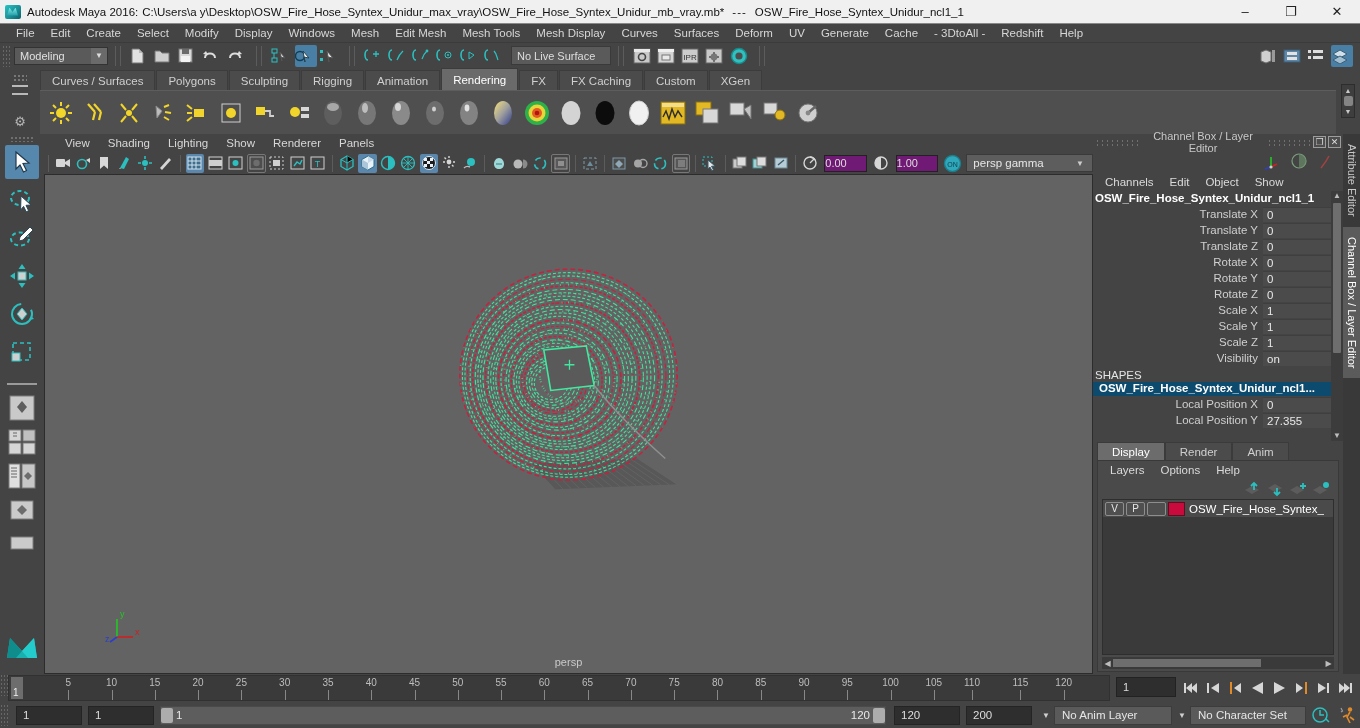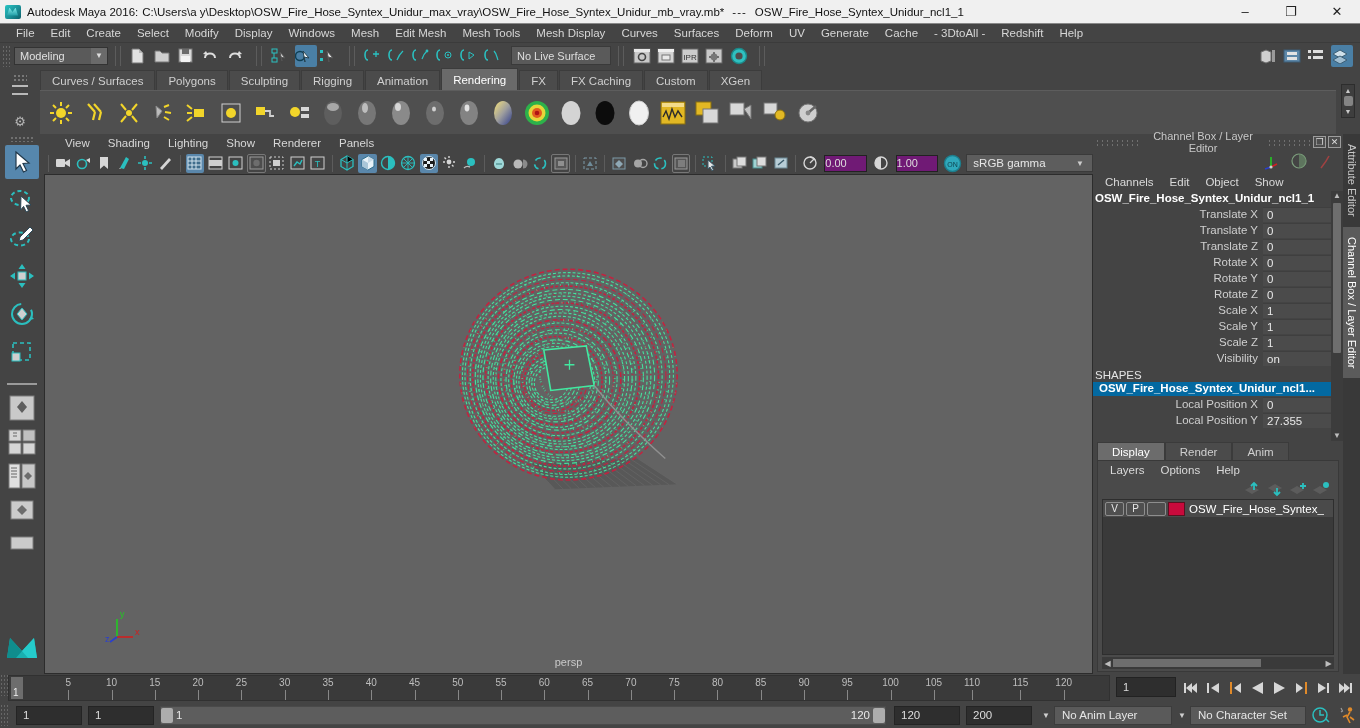--- a/index.html
+++ b/index.html
@@ -123,21 +123,21 @@
   .cb-menubar{ height:19px; display:flex; align-items:center; padding-left:4px; }
   .cb-menubar .cm{ padding:0 8px; font-size:11.5px; color:#dadada; }
   .cb-body{ flex:0 0 250px; display:flex; position:relative; overflow:hidden; }
   .cb-list{ flex:1; overflow:hidden; }
   .cb-objname{ font-size:11.5px; color:#ffffff; font-weight:bold; padding:1px 0 2px 2px; }
   .cb-row{ display:flex; height:16px; align-items:center; }
   .cb-lbl{ flex:1; text-align:right; padding-right:5px; font-size:11.5px; color:#cfcfcf; white-space:nowrap; }
   .cb-val{ width:68px; height:15px; background:#4b4b4b; color:#e8e8e8; font-size:11.5px; padding-left:4px;
            display:flex; align-items:center; border-top:1px solid #3f3f3f;}
   .cb-section{ font-size:11.5px; color:#e4e4e4; padding:3px 0 1px 2px; }
-  .cb-shape{ font-size:11.5px; color:#fff; font-weight:bold; padding:0 0 2px 6px; background:#0369a1;}
+  .cb-shape{ font-size:11.5px; color:#fff; font-weight:bold; padding:0 0 2px 6px; background:#0c4a6e;}
   .cb-scroll{ width:12px; background:#3c3c3c; display:flex; flex-direction:column; align-items:center; }
   .cb-scroll .ar{ color:#bdbdbd; font-size:8px; line-height:10px; }
   .cb-scroll .th{ width:8px; flex:0 0 150px; background:#6e6e6e; border-radius:1px; margin:2px 0;}
 
   
   .le-tabs{ height:19px; display:flex; align-items:flex-end; padding-left:4px; }
   .le-tab{ height:18px; padding:0 14px; line-height:18px; font-size:11.5px; background:#4b4b4b;
            color:#cfcfcf; border:1px solid #3b3b3b; border-bottom:none; }
   .le-tab.active{ background:#6c6c6c; color:#fff; }
   .le-panel{ flex:1; margin:0 4px 2px 4px; background:#4a4a4a; border:1px solid #393939; display:flex; flex-direction:column; min-height:0;}
@@ -918,21 +918,21 @@
             </svg>
         </div>
         <div class="numfield">1.00</div>
         <div class="vbtn">
           <svg width="19" height="19" viewBox="0 0 19 19">
               <circle cx="9.5" cy="9.5" r="8" fill="#2fa8bb" stroke="#1d7d8c" stroke-width="1.4"></circle>
               <text x="9.5" y="13" font-size="7" text-anchor="middle" fill="#0e4350" font-family="Liberation Sans">ON</text>
             </svg>
         </div>
         <div class="gammasel">
-          <span>sRGB gamma</span>
+          <span>persp gamma</span>
           <span class="arw">▼</span>
         </div>
       </div>
 
       <div class="viewport">
         <svg id="hose" width="100%" height="100%" viewBox="0 0 1060 430" preserveAspectRatio="xMidYMid meet">
             <g>
               <path d="M492 255 L600 250 L640 276 L516 281 Z" fill="#565656" opacity=".9"></path>
               <line x1="492" y1="255" x2="516" y2="281" stroke="#6a6a6a" stroke-width=".6"></line>
               <line x1="499.2" y1="254.66666666666666" x2="524.2666666666667" y2="280.6666666666667" stroke="#6a6a6a" stroke-width=".6"></line>

